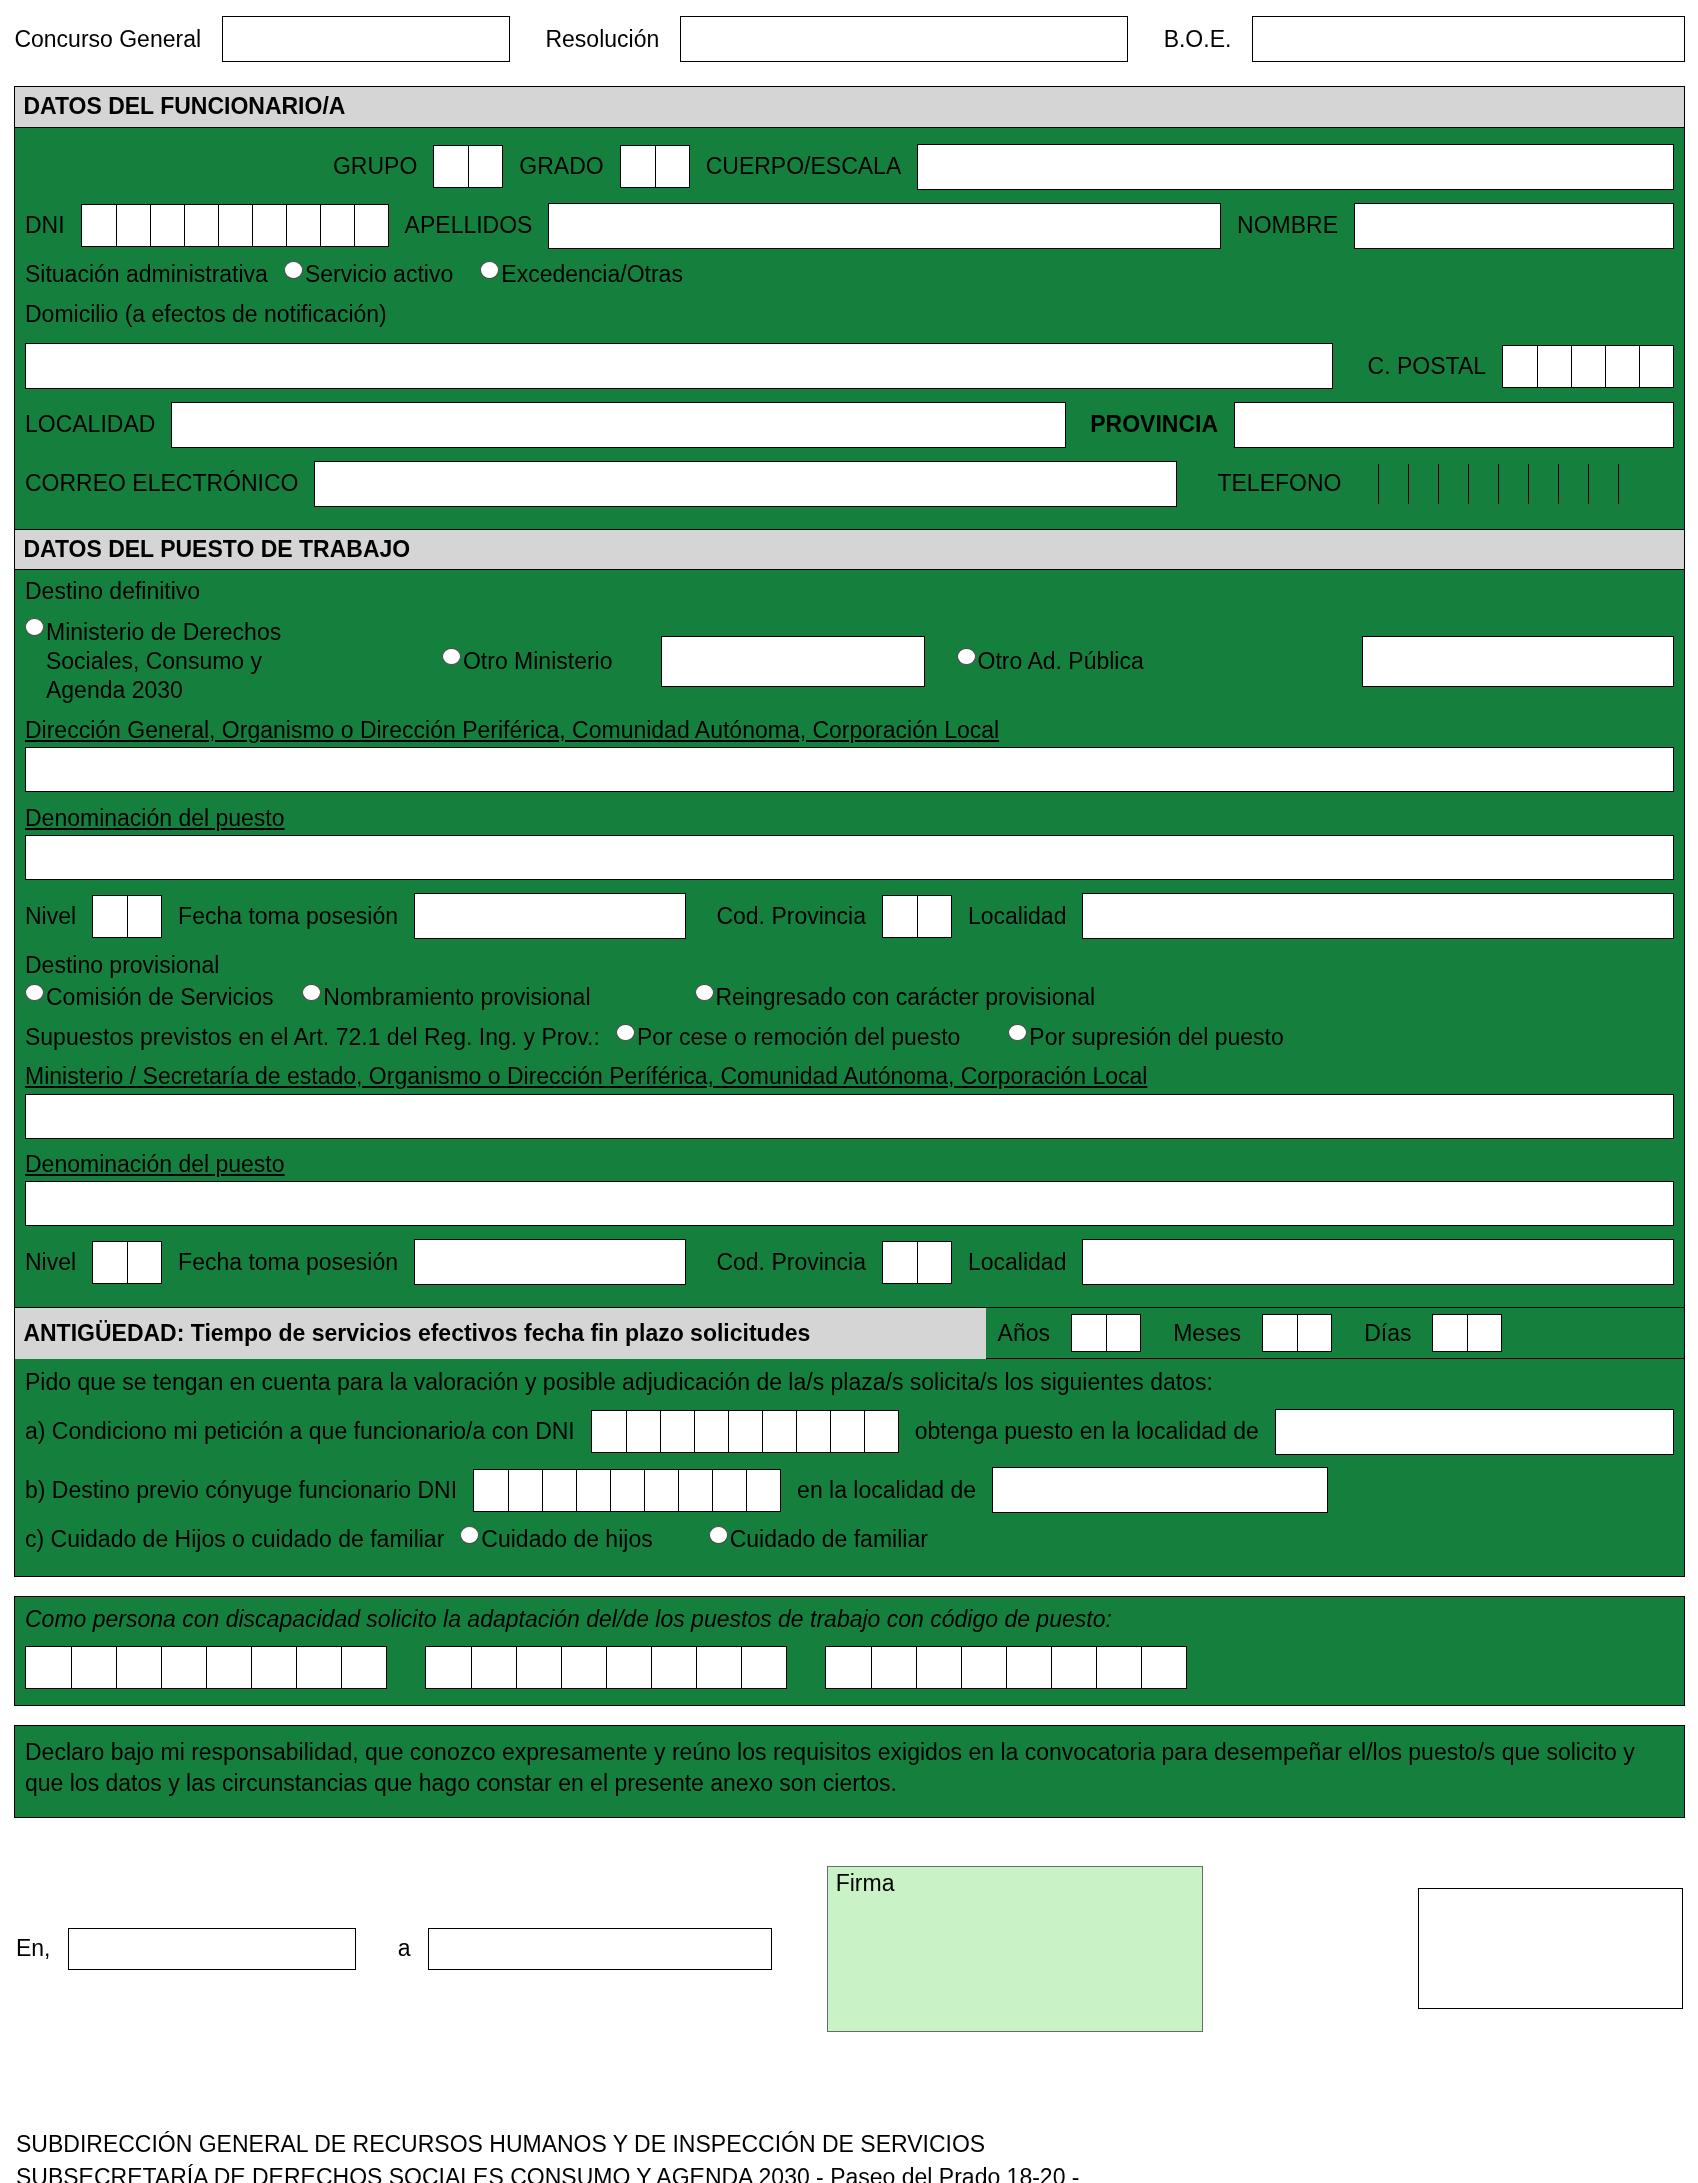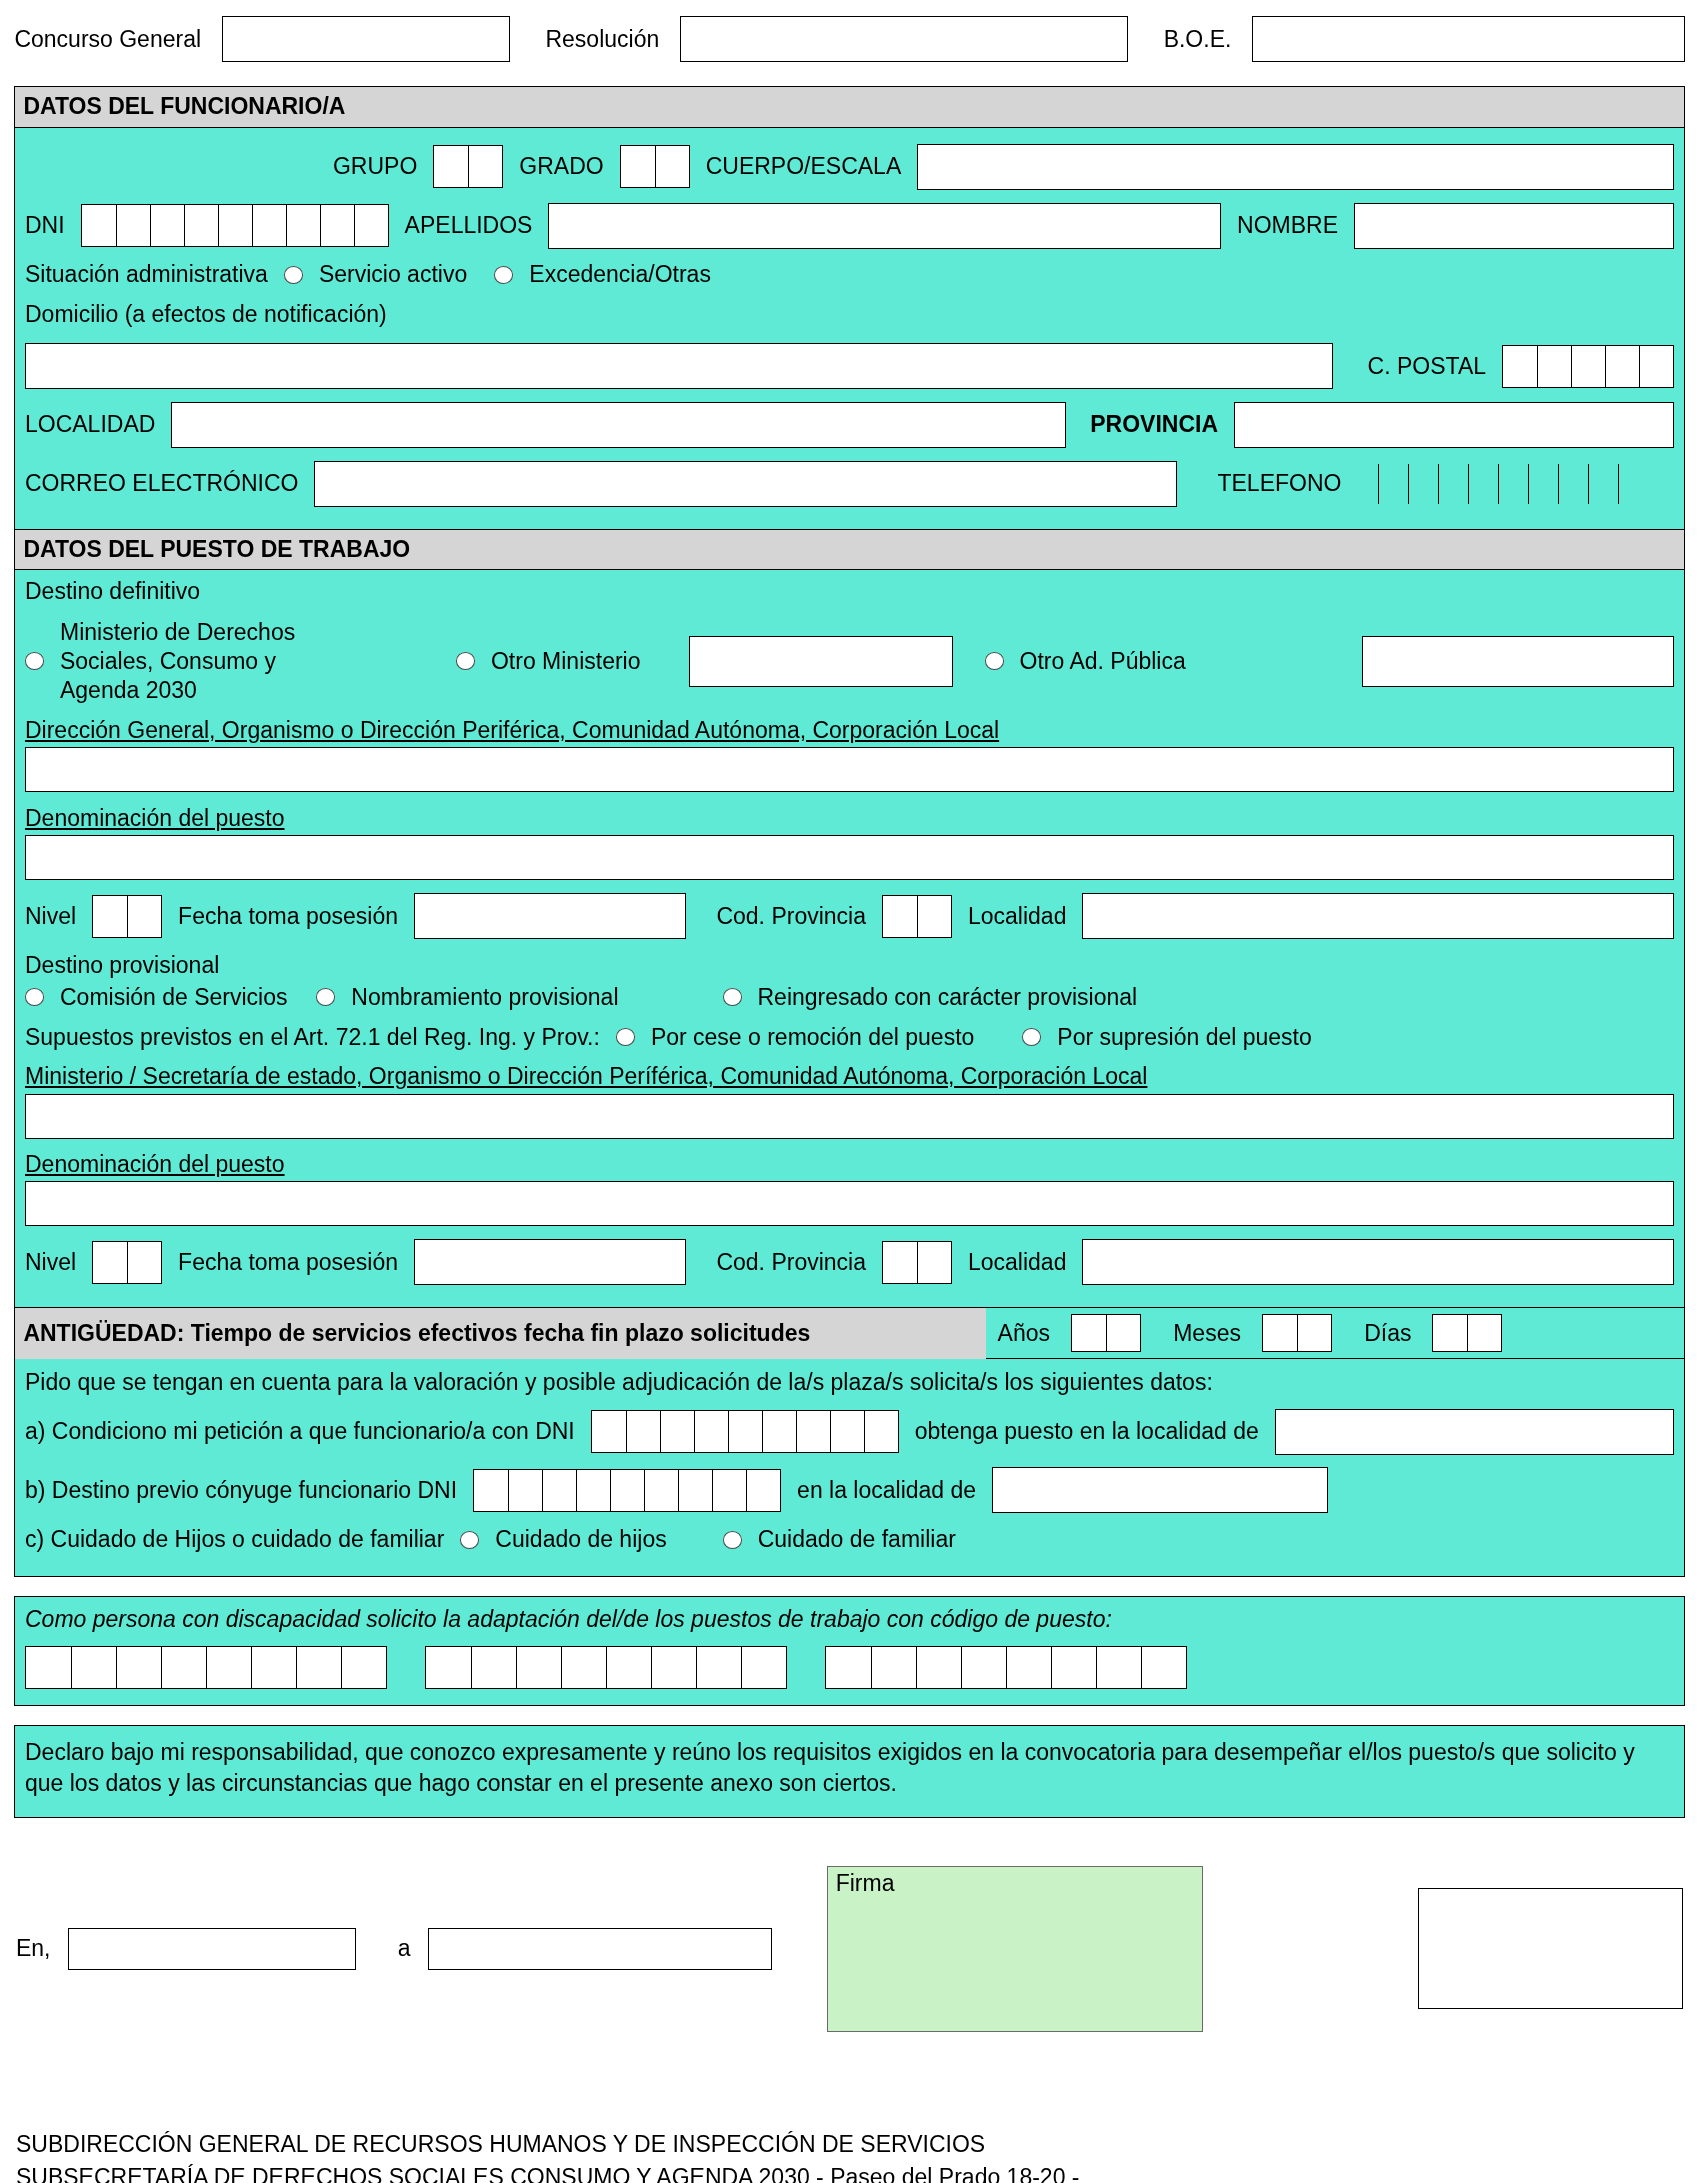--- a/index.html
+++ b/index.html
@@ -14,23 +14,23 @@
   .row { display:flex; align-items:center; gap:16px; margin:12.8px 0; }
   .box { border:1.6px solid #000; height:46px; background:#fff; flex:0 0 auto; }
   .grow { flex:1 1 auto; }
   .seg { display:flex; border:1.6px solid #000; height:43px; background:#fff; flex:0 0 auto; }
   .seg .cell { width:34px; border-left:1.6px solid #000; }
   .seg .cell:first-child { border-left:none; }
   .seg.wide .cell { width:45px; }
   .ticks { display:flex; height:40px; flex:0 0 auto; }
   .ticks .cell { width:30px; border-left:1.6px solid #000; }
   .radio { width:19px; height:17.6px; border:1.6px solid #4a4a4a; border-radius:50%; background:#fff; flex:0 0 auto; }
-  .opt { display:flex; align-items:center; gap:16px; }
+  .opt { display:flex; gap:2px; }
   .top-row { display:flex; align-items:center; gap:21px; }
-  .sect { border:1.6px solid #000; margin-top:-1.6px; background:#5eead4; }
+  .sect { border:1.6px solid #000; margin-top:-1.6px; background:#15803d; }
   .sect.first { margin-top:24px; }
   .sect.gap { margin-top:19px; }
   .section-header { background:var(--header-bg); font-weight:bold; padding:6.4px 8px; border-bottom:1.6px solid #000; }
   .sec-body { padding:3.2px 9.6px 9.6px; }
   .underlined { text-decoration:underline; }
   .label-line { margin:9.6px 0 1.6px; }
   .input-full { display:block; width:100%; border:1.6px solid #000; height:45px; margin:3.2px 0 12.8px; background:#fff; }
   .indent390 { margin-left:308px; }
   .two-line { max-width:288px; line-height:1.25; }
   .ml-auto { margin-left:auto; }

